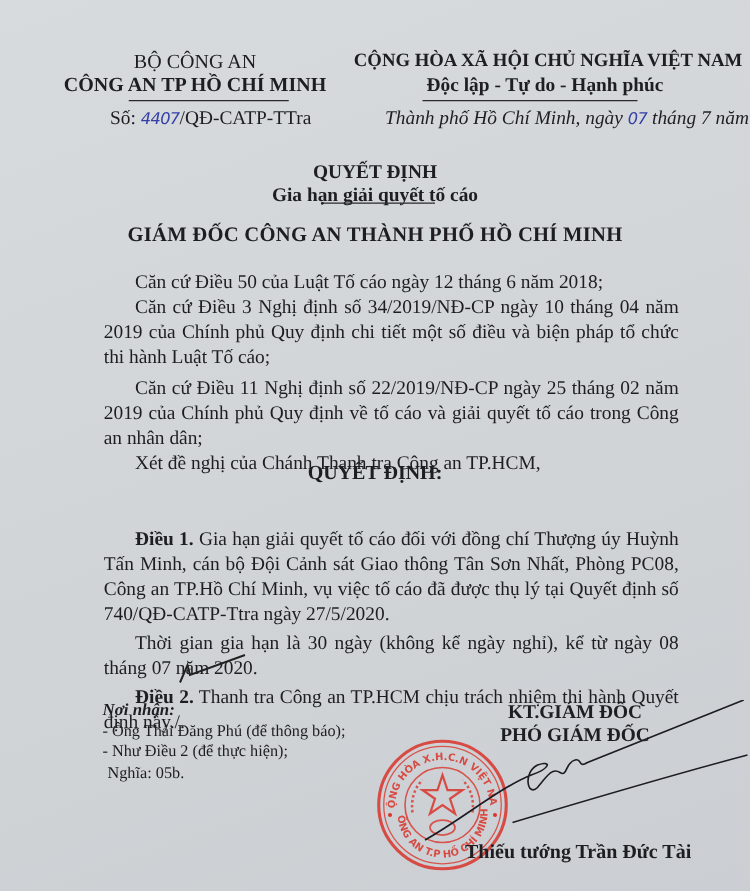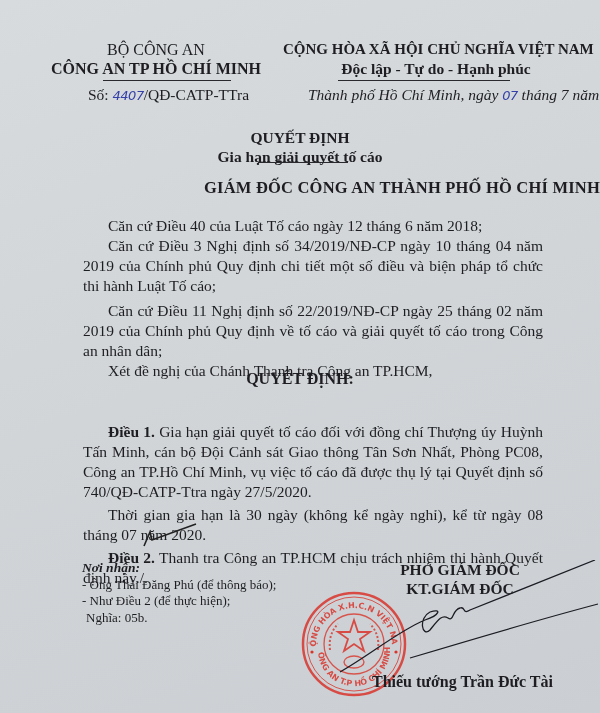--- a/index.html
+++ b/index.html
@@ -24,21 +24,21 @@
     .hdr-right .motto { font-size: 15.5px; line-height: 19px; font-weight: bold; }
 
     .docno { left: 88px; top: 86px; font-size: 15.5px; }
     .hand { font-family: "DejaVu Sans", sans-serif; font-style: italic; color: #3440a8; font-size: 13px; letter-spacing: -0.5px; }
     .place-date { left: 308px; top: 86px; font-size: 15.5px; font-style: italic; }
 
     .title-block { left: 150px; top: 128px; width: 300px; text-align: center; }
     .title-block .t1 { font-size: 15.5px; font-weight: bold; line-height: 19px; }
     .title-block .t2 { font-size: 15.5px; font-weight: bold; line-height: 19px; }
 
-    .director { left: 0; width: 600px; top: 178px; text-align: right; font-size: 16.5px; font-weight: bold; letter-spacing: 0.2px; }
+    .director { left: 0; width: 600px; top: 178px; text-align: center; font-size: 16.5px; font-weight: bold; letter-spacing: 0.2px; }
 
     .body { left: 83px; width: 460px; font-size: 15.5px; line-height: 20px; white-space: normal; text-align: justify; }
     .para { text-indent: 25px; margin: 0; }
     .para.gap { margin-top: 5px; }
 
     .decide { left: 0; width: 600px; top: 370px; text-align: center; font-size: 16px; font-weight: bold; }
 
     .recipients { left: 82px; top: 560px; font-size: 13px; line-height: 16.5px; }
     .recipients .lbl { font-style: italic; font-weight: bold; font-size: 13.5px; }
 
@@ -77,21 +77,21 @@
 
   <div class="abs title-block">
     <div class="t1">QUYẾT ĐỊNH</div>
     <div class="t2">Gia hạn giải quyết tố cáo</div>
   </div>
   <div class="uline" style="left:258px; top:162px; width:90px;"></div>
 
   <div class="abs director">GIÁM ĐỐC CÔNG AN THÀNH PHỐ HỒ CHÍ MINH</div>
 
   <div class="abs body" style="top:216px;">
-    <p class="para">Căn cứ Điều 40 của Luật Tố cáo ngày 12 tháng 6 năm 2018;</p>
+    <p class="para">Căn cứ Điều 50 của Luật Tố cáo ngày 12 tháng 6 năm 2018;</p>
     <p class="para">Căn cứ Điều 3 Nghị định số 34/2019/NĐ-CP ngày 10 tháng 04 năm 2019 của Chính phủ Quy định chi tiết một số điều và biện pháp tổ chức thi hành Luật Tố cáo;</p>
     <p class="para gap">Căn cứ Điều 11 Nghị định số 22/2019/NĐ-CP ngày 25 tháng 02 năm 2019 của Chính phủ Quy định về tố cáo và giải quyết tố cáo trong Công an nhân dân;</p>
     <p class="para">Xét đề nghị của Chánh Thanh tra Công an TP.HCM,</p>
   </div>
 
   <div class="abs decide">QUYẾT ĐỊNH:</div>
 
   <div class="abs body" style="top:422px;">
     <p class="para"><b>Điều 1.</b><span> Gia hạn giải quyết tố cáo đối với đồng chí Thượng úy Huỳnh Tấn Minh, cán bộ Đội Cảnh sát Giao thông Tân Sơn Nhất, Phòng PC08, Công an TP.Hồ Chí Minh, vụ việc tố cáo đã được thụ lý tại Quyết định số 740/QĐ-CATP-Ttra ngày 27/5/2020.</span></p>
     <p class="para" style="margin-top:3px;"><span>Thời gian gia hạn là 30 ngày (không kể ngày nghỉ), kể từ ngày 08 tháng 07 năm 2020.</span></p>
@@ -103,22 +103,22 @@
   </svg>
 
   <div class="abs recipients">
     <div class="lbl">Nơi nhận:</div>
     <div>- Ông Thái Đăng Phú (để thông báo);</div>
     <div>- Như Điều 2 (để thực hiện);</div>
     <div style="padding-left:4px;">  Nghĩa: 05b.</div>
   </div>
 
   <div class="abs sign-block">
+    <div class="s1">KT.GIÁM ĐỐC</div>
     <div class="s1">PHÓ GIÁM ĐỐC</div>
-    <div class="s1">KT.GIÁM ĐỐC</div>
   </div>
 
   <svg class="seal" viewBox="0 0 108 108">
     <defs>
       <path id="arcTop" d="M 16 56 A 38 38 0 0 1 92 56"></path>
       <path id="arcBot" d="M 18 60 A 36 36 0 0 0 90 60"></path>
     </defs>
     <circle cx="54" cy="54" r="51" fill="none" stroke="#d9342b" stroke-width="2.5" opacity="0.85"></circle>
     <circle cx="54" cy="54" r="47" fill="none" stroke="#d9342b" stroke-width="1" opacity="0.8"></circle>
     <circle cx="54" cy="54" r="30" fill="none" stroke="#d9342b" stroke-width="1.3" opacity="0.8"></circle>

